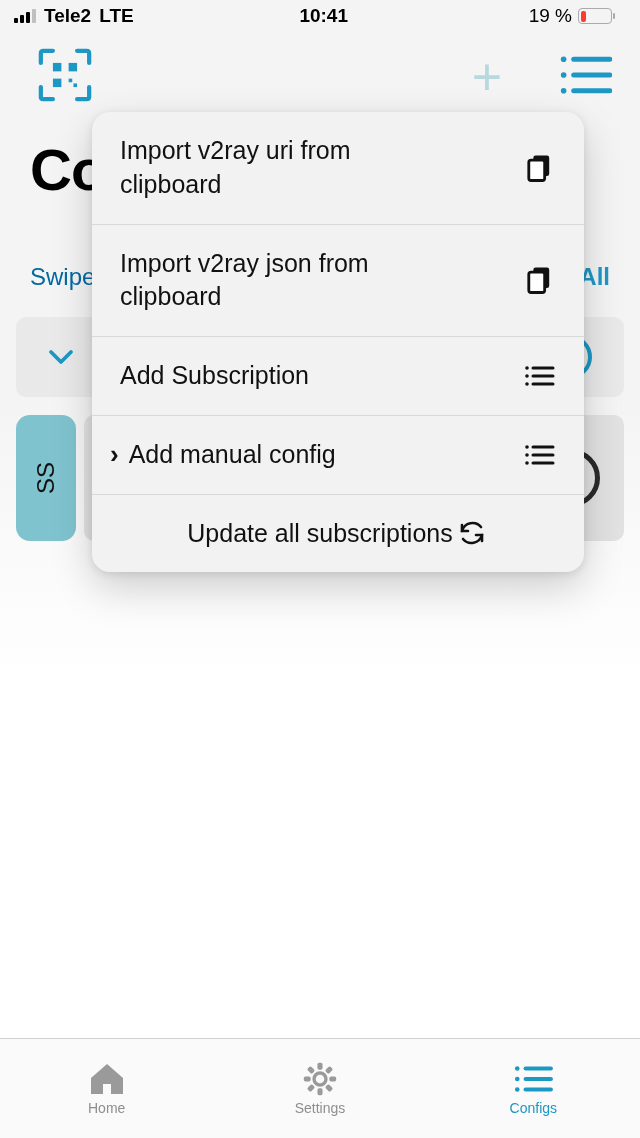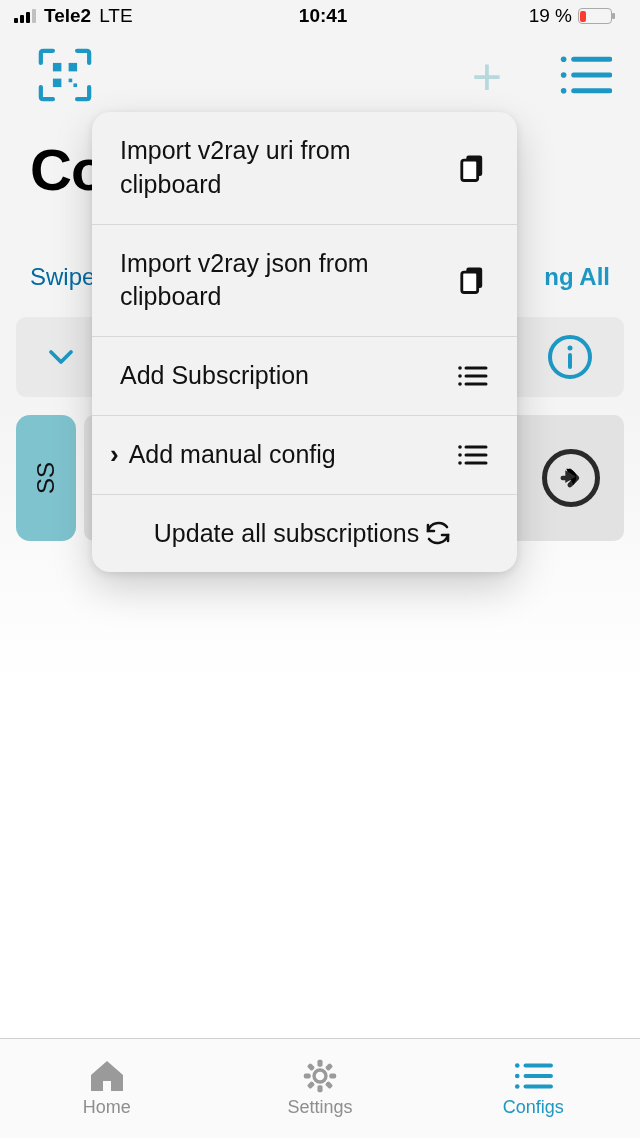--- a/index.html
+++ b/index.html
@@ -41,47 +41,47 @@
   .info-circle { width: 48px; height: 48px; }
 
   
   .row-actions { margin: 18px 16px 0 16px; height: 126px; display: flex; gap: 0; }
   .ss-pill { width: 60px; background: #7fc3ce; border-radius: 14px; display: flex; align-items: center; justify-content: center; }
   .ss-pill span { transform: rotate(-90deg); font-size: 24px; font-weight: 500; color: #111; }
   .action-panel { flex: 1; background: #e2e2e3; border-radius: 10px; margin-left: 8px; display: flex; align-items: center; justify-content: flex-end; padding-right: 24px; gap: 26px; }
   .circ-btn { width: 58px; height: 58px; border: 5px solid #2a2a2a; border-radius: 50%; display: flex; align-items: center; justify-content: center; }
 
   
-  .popover { position: absolute; top: 112px; left: 92px; width: 425px; background: #f2f2f3; border-radius: 18px; box-shadow: 0 16px 40px rgba(0,0,0,0.18), 0 2px 8px rgba(0,0,0,0.10); overflow: hidden; }
+  .popover { position: absolute; top: 112px; left: 92px; width: 492px; background: #f2f2f3; border-radius: 18px; box-shadow: 0 16px 40px rgba(0,0,0,0.18), 0 2px 8px rgba(0,0,0,0.10); overflow: hidden; }
   .popover .item { display: flex; align-items: center; justify-content: space-between; padding: 22px 26px 22px 28px; border-bottom: 1px solid #d8d8da; }
   .popover .item:last-child { border-bottom: none; justify-content: center; }
   .popover .item .label { font-size: 25px; line-height: 1.35; color: #111; max-width: 300px; }
   .popover .item .chevr { font-size: 26px; font-weight: 700; margin-right: 10px; color: #111; }
   .popover .item-row { display: flex; align-items: center; }
   .icon-box { width: 38px; display: flex; justify-content: center; }
 
   
   .tabbar { position: absolute; bottom: 0; left: 0; right: 0; height: 100px; border-top: 1px solid #d0d0d0; background: #fafafa; display: flex; }
-  .tabbar .tab { flex: 1; display: flex; flex-direction: column; align-items: center; justify-content: center; gap: 4px; color: #8e8e8e; font-size: 18px; }
+  .tabbar .tab { flex: 1; display: flex; flex-direction: column; align-items: center; justify-content: center; gap: 4px; color: #8e8e8e; font-size: 14px; }
   .tabbar .tab.active { color: #1d97c4; }
   .tabbar svg { width: 42px; height: 34px; }
 </style>
 </head>
 <body>
 
 <div class="status-bar">
   <div class="status-left">
     <div class="signal">
       <div class="b b1"></div>
         <div class="b b2"></div>
         <div class="b b3"></div>
         <div class="b b4"></div>
     </div>
     <span>Tele2</span>
-    <span style="font-weight:400">LTE</span>
+    <span style="font-weight:700">LTE</span>
   </div>
   <div style="font-weight:700">10:41</div>
   <div class="status-right">
     <span style="font-weight:500">19 %</span>
     <div class="battery">
         <div class="fill"></div>
       </div>
   </div>
 </div>
 

